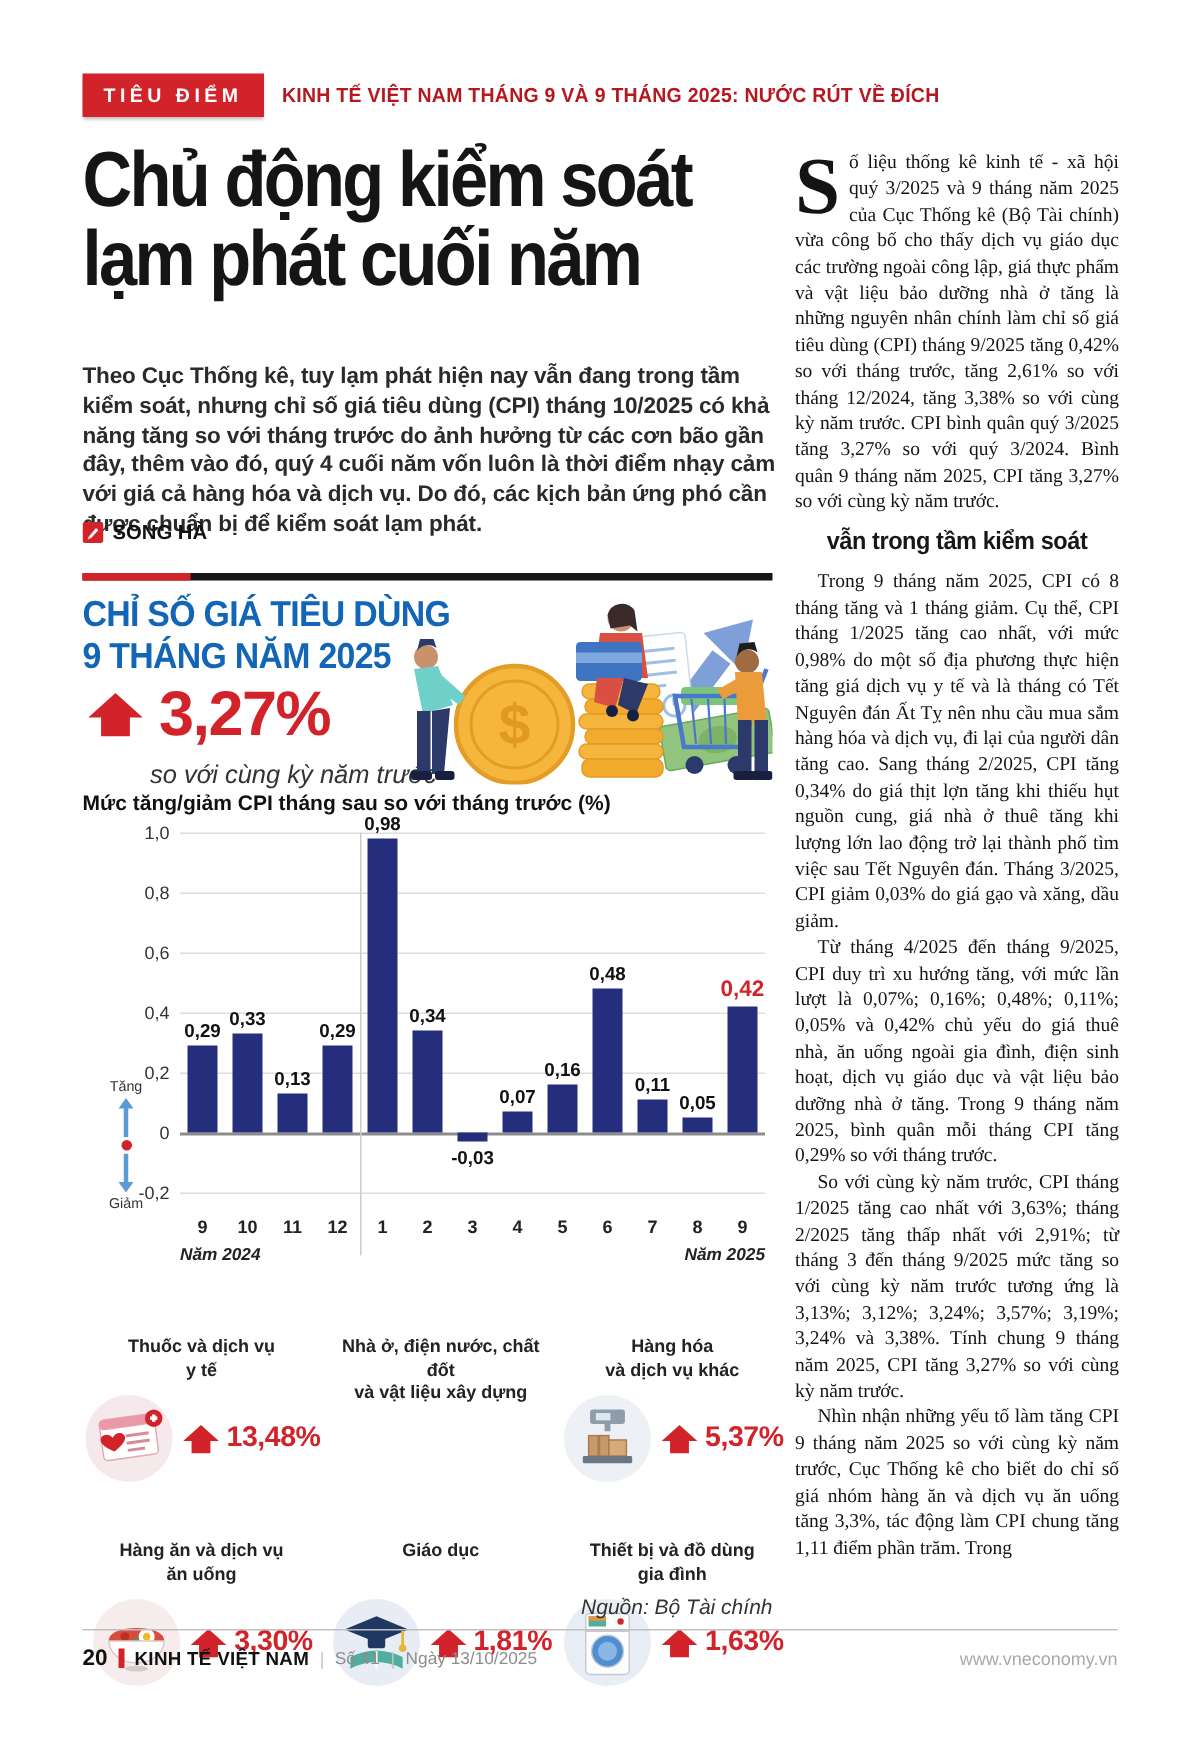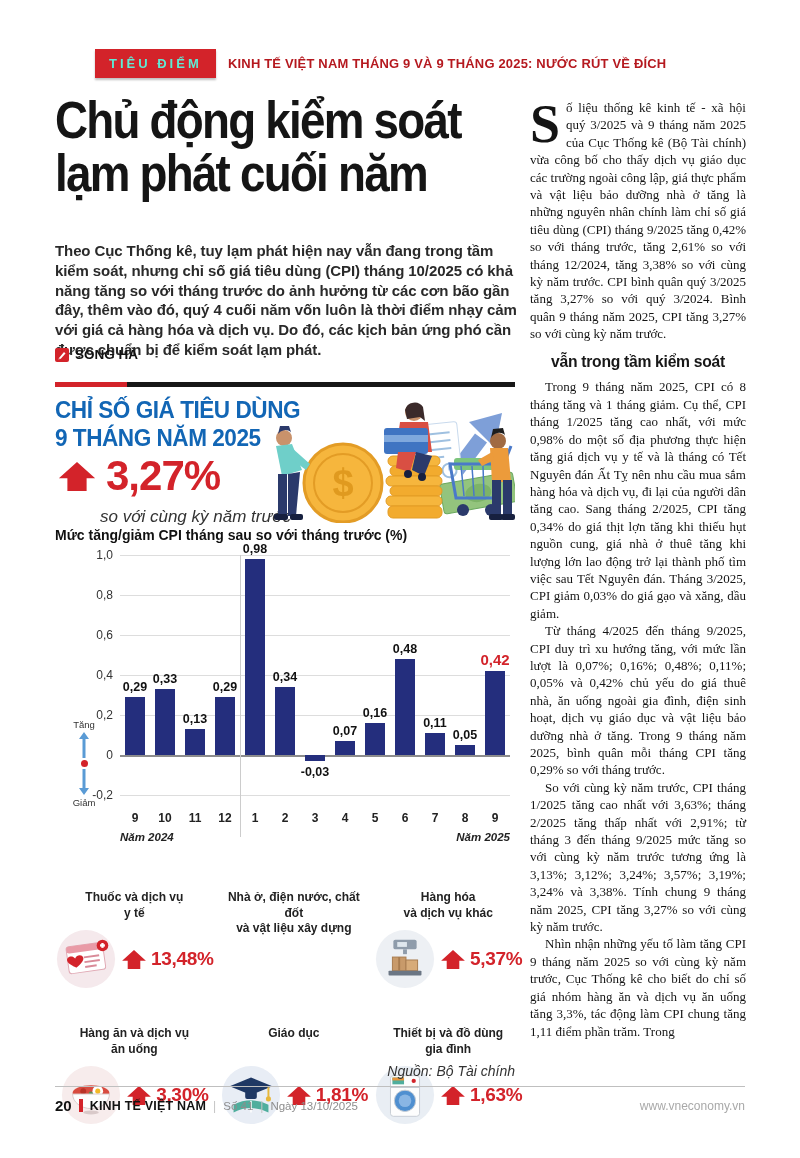--- a/index.html
+++ b/index.html
@@ -6,21 +6,21 @@
     --accent:#d3232a; --strap:#b5191f; --blue:#1266b5; --navy:#242e7d;
     --subgray:#9b9b9b; --ink:#1c1c1c;
   }
   *{margin:0;padding:0;box-sizing:border-box;}
   html,body{background:#ffffff;}
   body{font-family:"Liberation Sans",sans-serif;color:var(--ink);}
   .page{position:relative;width:800px;height:1158px;background:#fff;overflow:hidden;}
 
   
   .header{position:absolute;left:55px;top:48px;width:690px;height:30px;display:flex;align-items:center;gap:12px;}
-  .badge{background:var(--accent);color:#5eead4;font-weight:700;font-size:13px;letter-spacing:3px;padding:7px 14px;box-shadow:0 2px 2px rgba(0,0,0,.25);margin-left:40px;}
+  .badge{background:var(--accent);color:#ffffff;font-weight:700;font-size:13px;letter-spacing:3px;padding:7px 14px;box-shadow:0 2px 2px rgba(0,0,0,.25);}
   .strap{color:var(--strap);font-weight:700;font-size:13.5px;letter-spacing:.2px;transform:scaleX(.96);transform-origin:0 50%;}
 
   
   .headline{position:absolute;left:55px;top:94px;line-height:1.02;font-weight:700;font-size:52px;letter-spacing:-2px;color:#151515;transform:scaleX(.88);transform-origin:0 0;white-space:nowrap;}
 
   
   .lead{position:absolute;left:55px;top:241px;width:462px;font-weight:700;font-size:15px;line-height:1.32;color:#2a2a2a;letter-spacing:-.1px;}
   .byline{position:absolute;left:55px;top:347px;display:flex;align-items:center;gap:6px;font-weight:700;font-size:13.5px;color:#111;}
   .byline .pen{display:block;}
 

